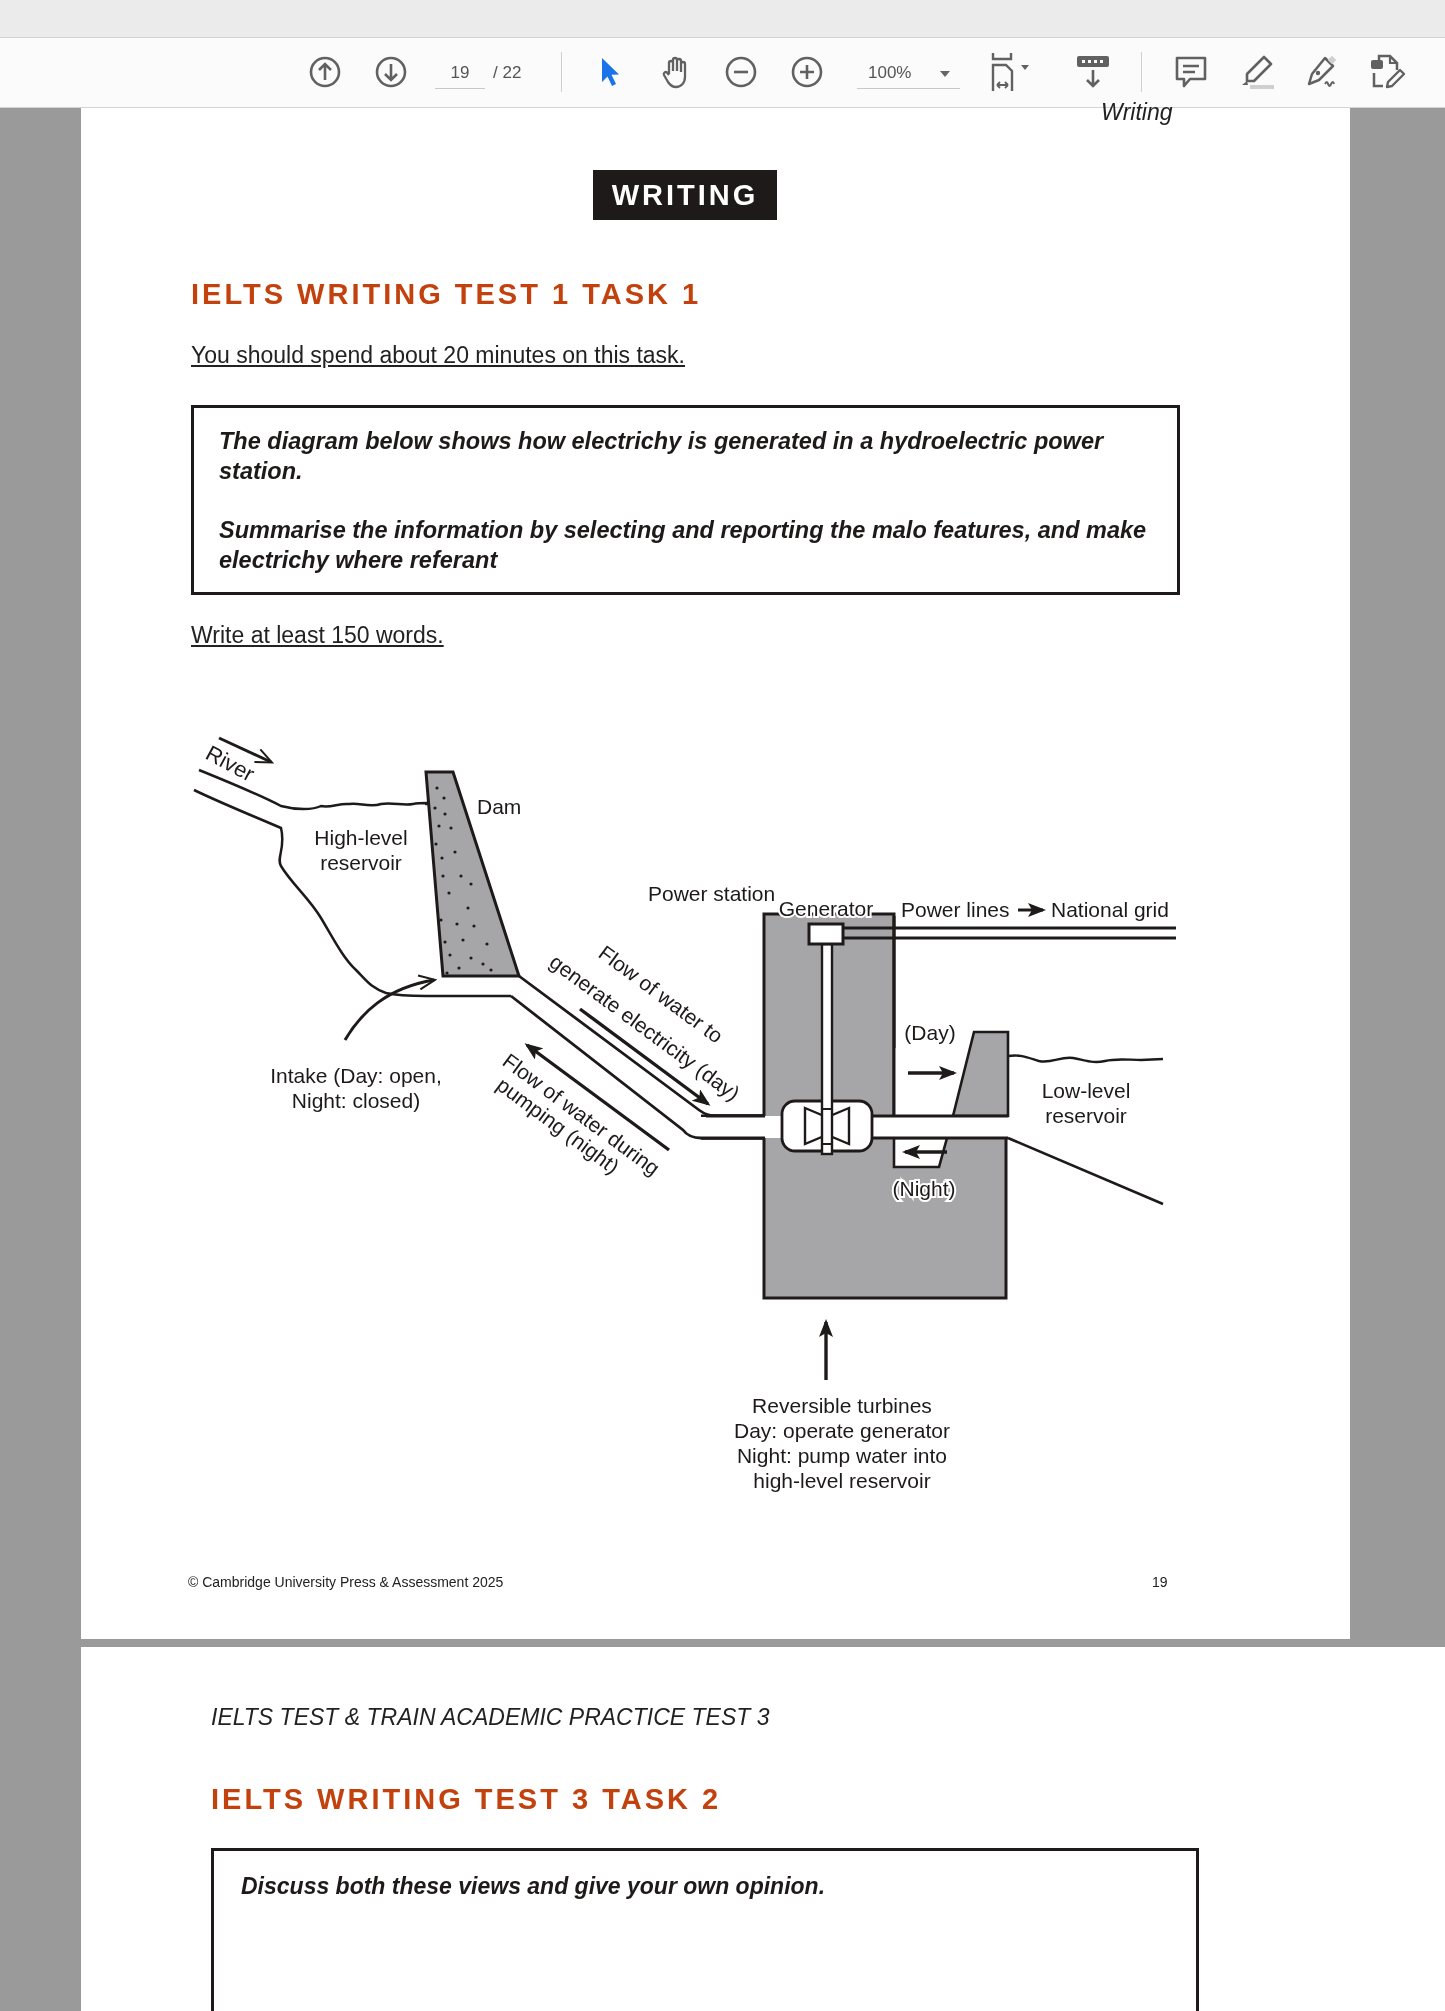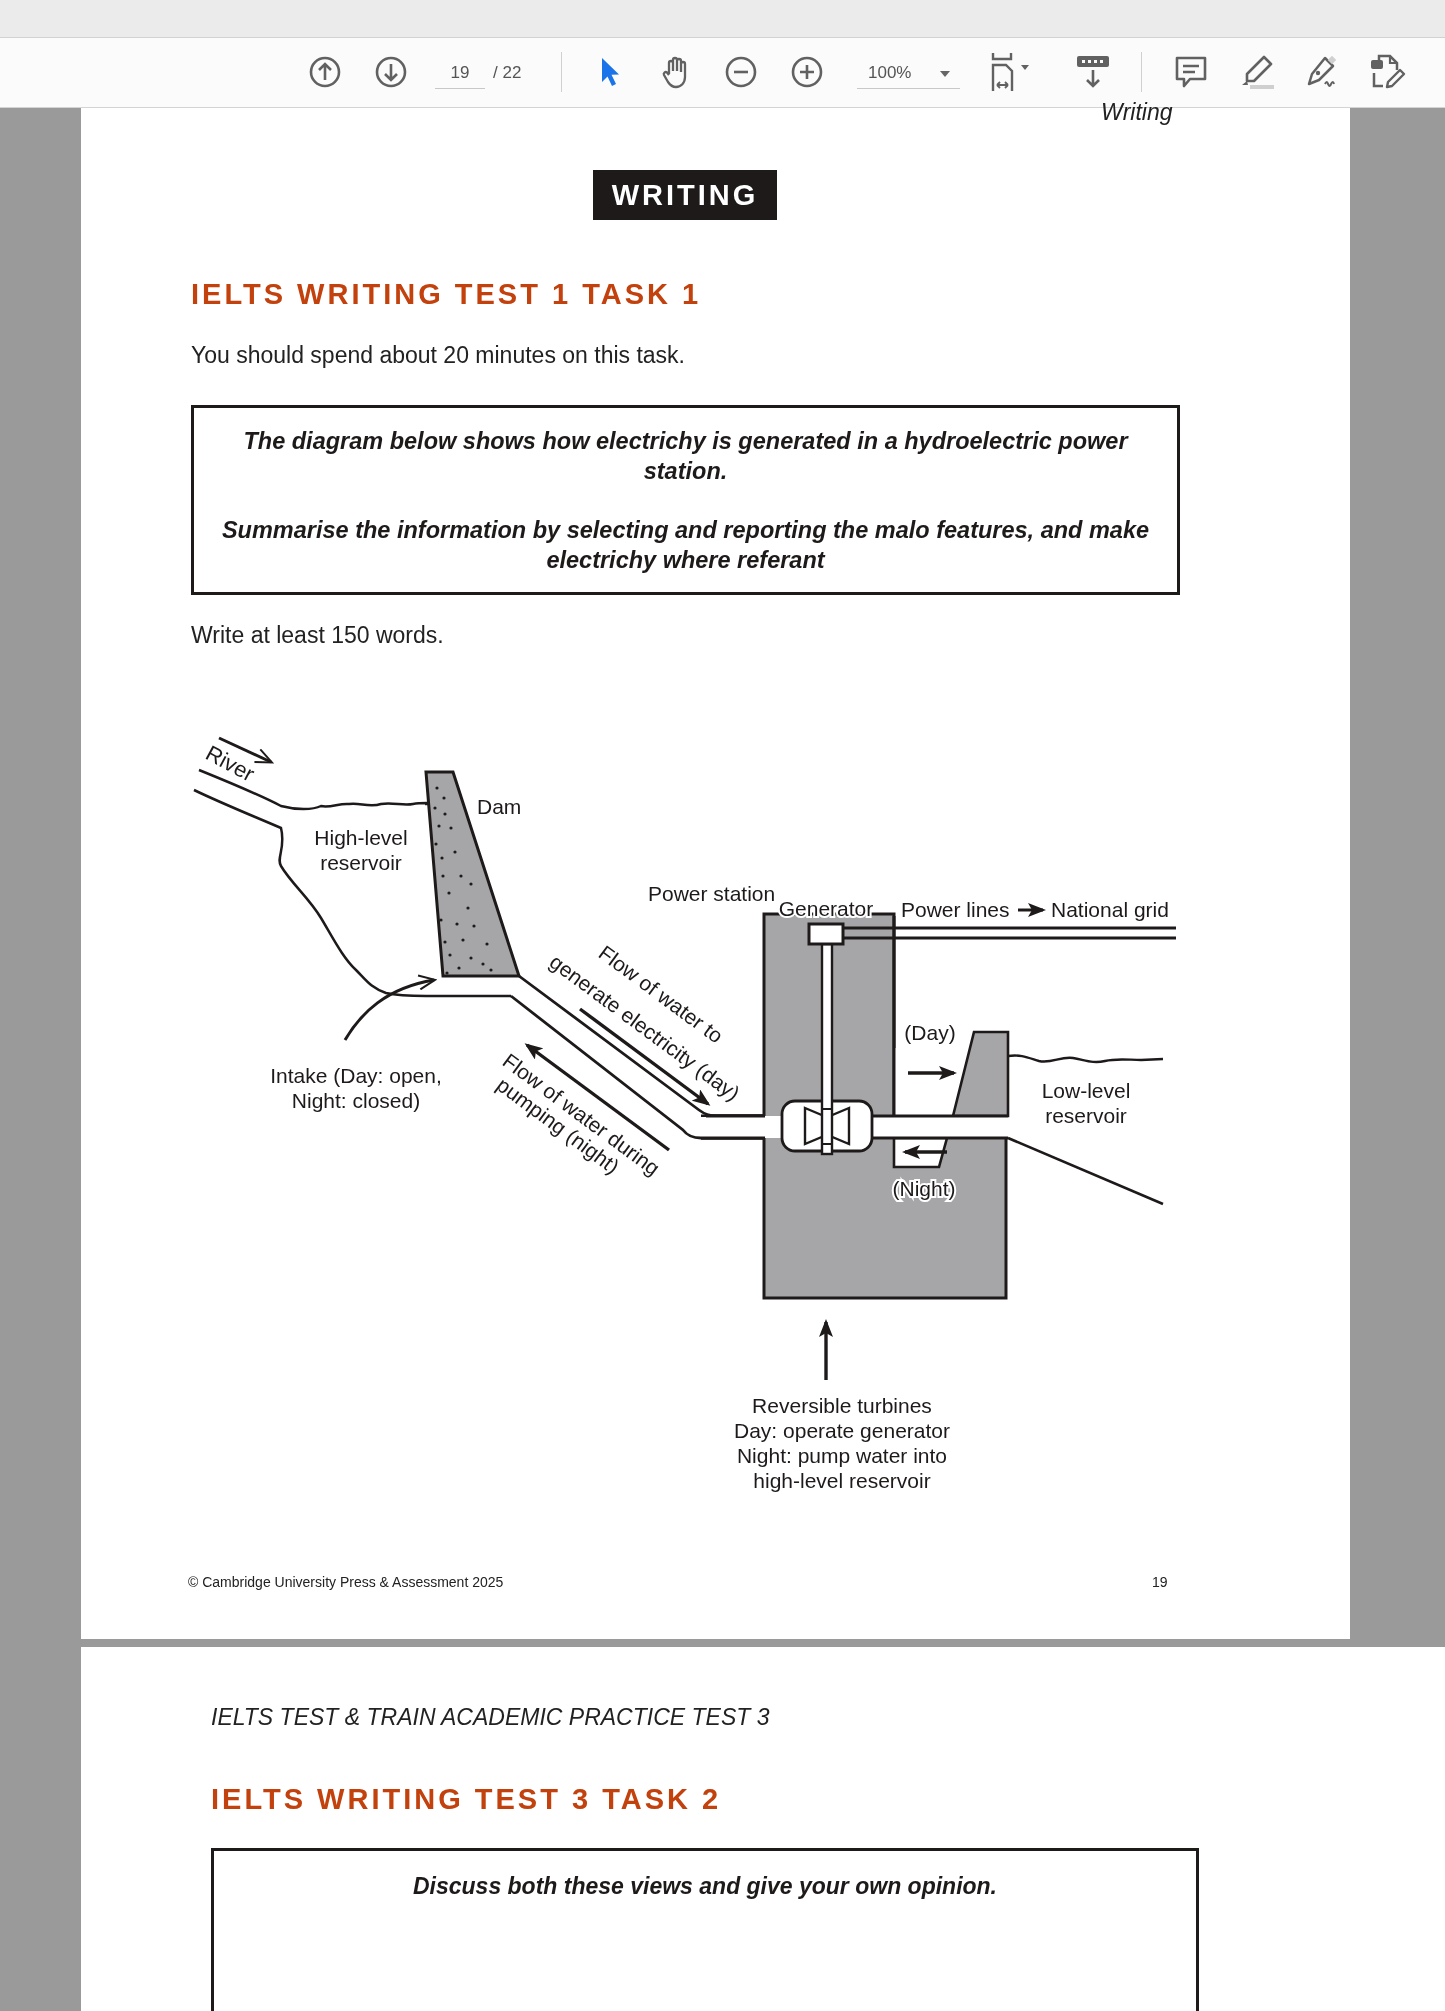--- a/index.html
+++ b/index.html
@@ -16,22 +16,22 @@
   .zoomsel .caret { position:absolute; right:10px; top:13px; width:0; height:0; border-left:5px solid transparent; border-right:5px solid transparent; border-top:6px solid #666; }
 
   .page { position:absolute; background:#fff; }
   #page1 { left:81px; top:108px; width:1228px; height:1531px;padding-left:41px; }
   #page2 { left:81px; top:1647px; width:1444px; height:364px; }
   .pgsep { position:absolute; left:81px; top:1639px; width:1228px; height:8px; background:#9a9a9a; }
 
   .running-head { position:absolute; font-style:italic; font-size:23px; color:#222; }
   .section-badge { position:absolute; left:593px; top:170px; width:184px; height:50px; background:#1e1a1a; color:#fff; font-weight:bold; font-size:29px; letter-spacing:3px; text-align:center; line-height:50px; }
   .task-title { position:absolute; font-weight:bold; font-size:29px; letter-spacing:3px; color:#c2410c; }
-  .body-text { position:absolute; font-size:23px; color:#222; }
-  .prompt-box { position:absolute; border:3px solid #1e1a1a; box-sizing:border-box;text-align:center; }
+  .body-text { position:absolute; font-size:23px; color:#222;text-decoration:underline; }
+  .prompt-box { position:absolute; border:3px solid #1e1a1a; box-sizing:border-box; }
   .prompt-box p { margin:0; font-weight:bold; font-style:italic; font-size:23.5px; line-height:30px; color:#1e1a1a; }
   .diagram-title { position:absolute; left:0; width:1228px; text-align:center; font-weight:bold; font-size:25px; color:#1e1a1a; }
   .footer-left, .footer-right { position:absolute; font-size:14px; color:#222; }
 
   svg text { font-family:"Liberation Sans", sans-serif; fill:#1e1a1a; }
 </style>
 </head>
 <body>
 
 <div class="topstrip"></div>

